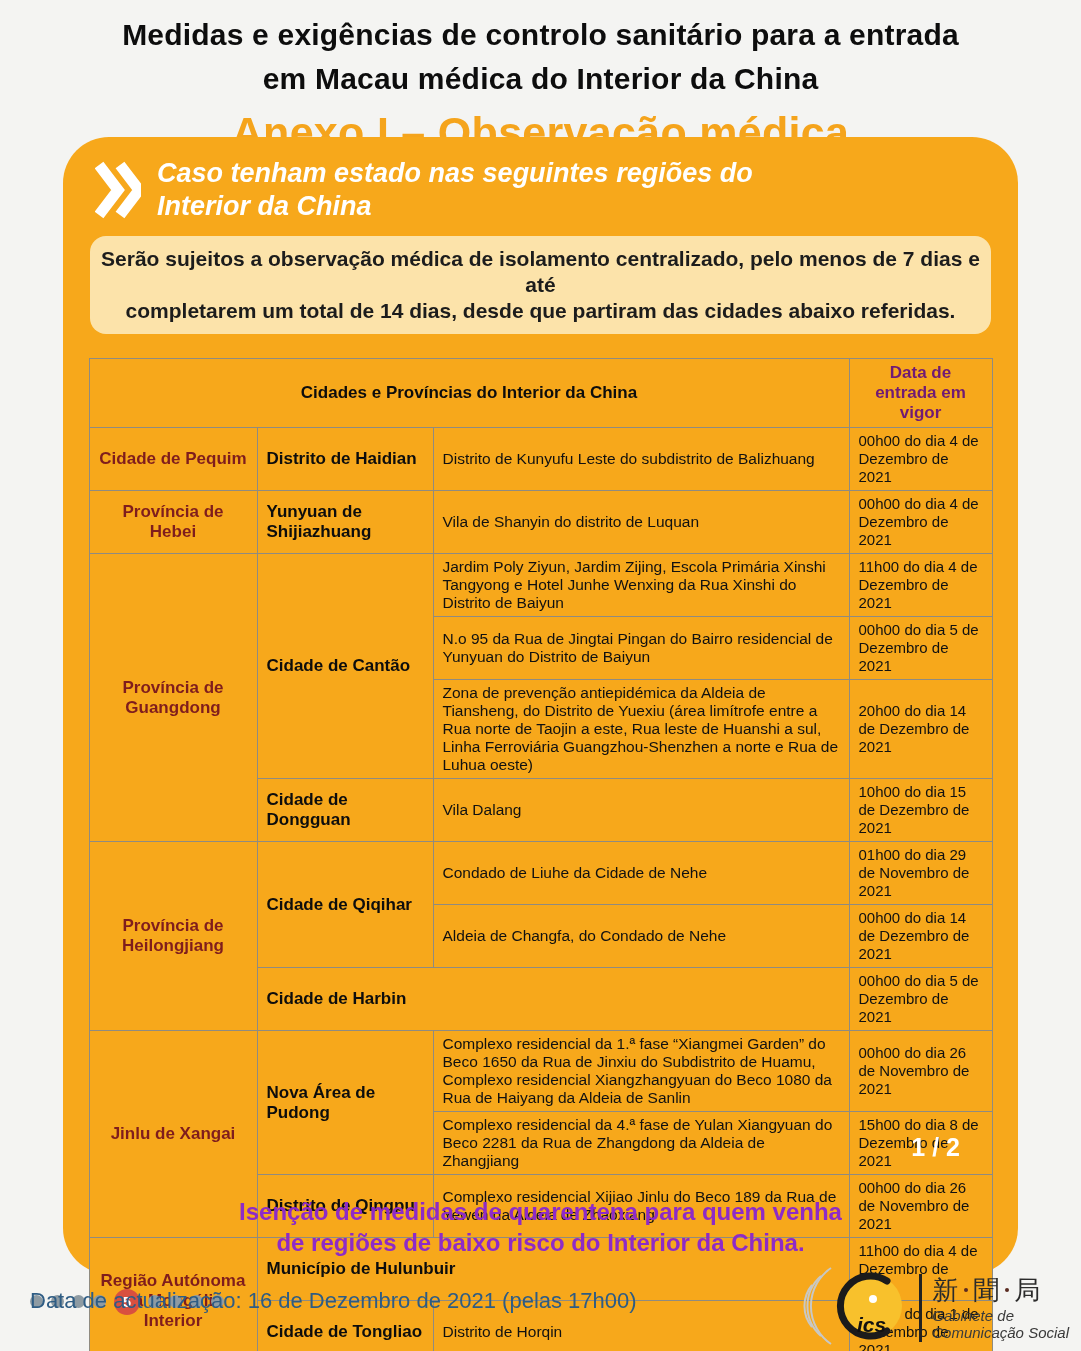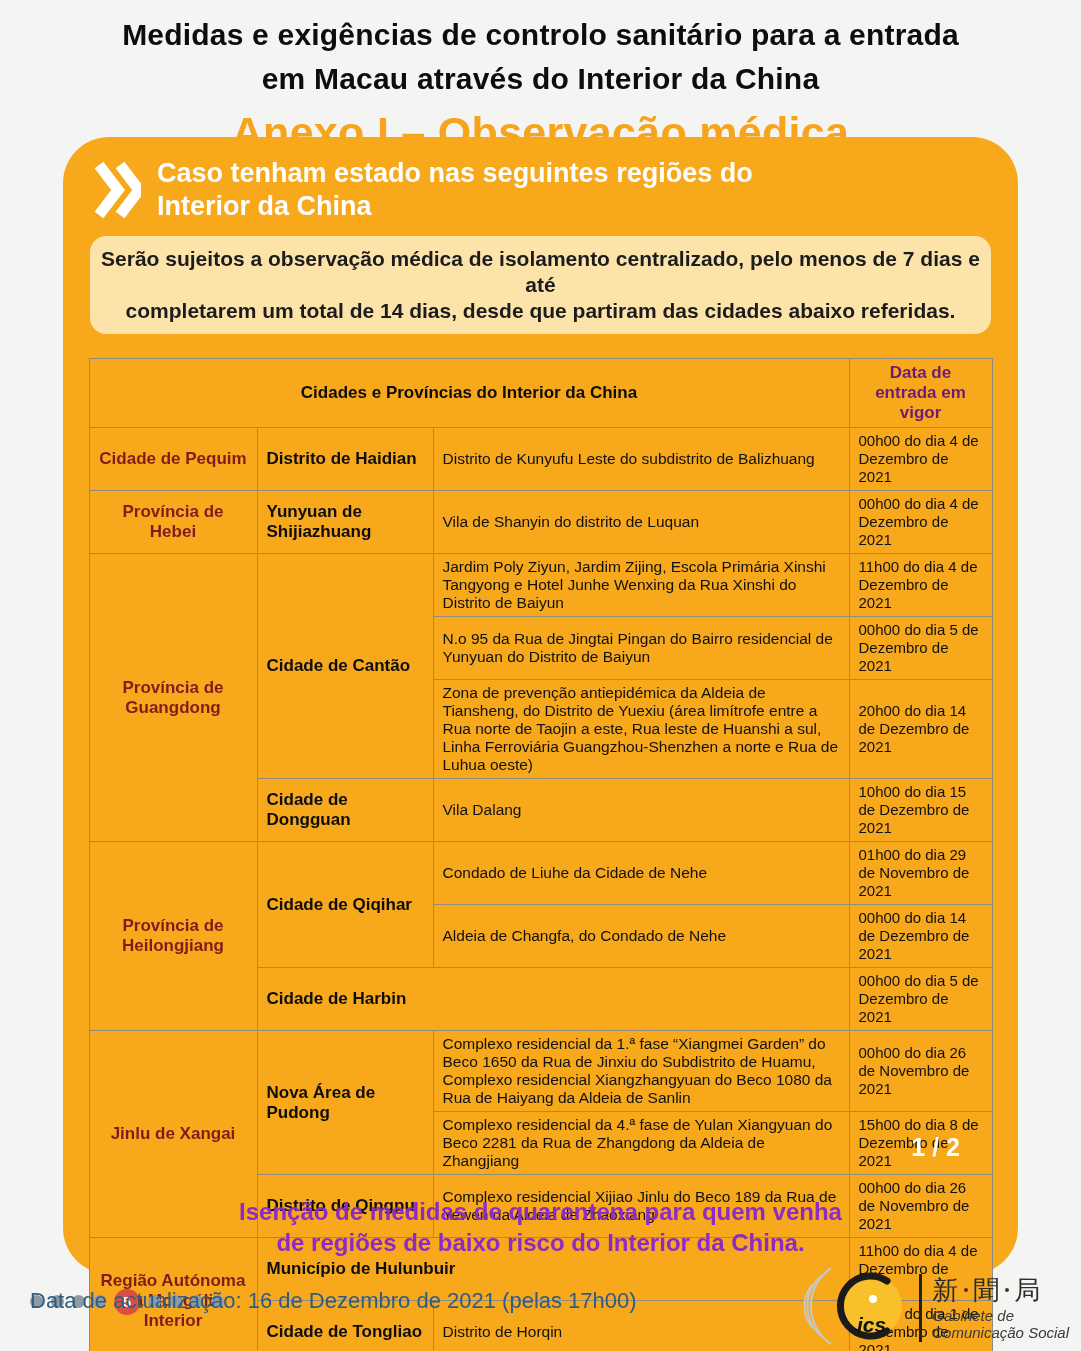--- a/index.html
+++ b/index.html
@@ -15,21 +15,21 @@
   .title-line{ font-size:30px; font-weight:bold; color:#0d0d0d; line-height:44px; letter-spacing:.2px;}
   .subtitle{ font-size:43px; font-weight:bold; color:#F5A41C; line-height:46px; margin-top:8px; letter-spacing:.3px;}
 
   
   .panel{
     position:absolute; left:63px; top:137px;
     width:955px; height:1137px;
     background:#F7A81B;
     border-radius:46px;
   }
-  .panel-heading{ display:flex; align-items:flex-start; margin:20px 30px 0 32px; }
+  .panel-heading{ display:flex; align-items:flex-start; margin:20px 30px 0 32px;font-style:italic; }
   .chevron-wrap{ flex:0 0 auto; margin-top:3px; }
   .heading-text{ color:#ffffff; font-weight:bold; font-size:27px; line-height:33px; margin-left:16px; }
 
   .intro-box{
     background:#FCE3AA; border-radius:16px;
     margin:12px 27px 0 27px; padding:10px 6px 10px 6px;
     text-align:center; font-weight:bold; font-size:21px; color:#1c1c1c; line-height:26px;
   }
 
   
@@ -84,21 +84,21 @@
   .logo-text{ display:flex; flex-direction:column; justify-content:center; }
   .logo-cn{ font-size:26px; color:#2b2b2b; display:flex; align-items:center; line-height:30px; letter-spacing:1px;}
   .cn-dot{ width:4px; height:4px; border-radius:50%; background:#5a2b22; margin:0 5px; }
   .logo-pt{ font-style:italic; font-size:15px; color:#3a3a3a; line-height:17px; margin-top:2px;}
 </style>
 </head>
 <body>
 
 <div class="top-header">
   <div class="title-line">Medidas e exigências de controlo sanitário para a entrada</div>
-  <div class="title-line">em Macau através do Interior da China</div>
+  <div class="title-line">em Macau médica do Interior da China</div>
   <div class="subtitle">Anexo I – Observação médica</div>
 </div>
 
 <section class="panel">
   <div class="panel-heading">
     <span class="chevron-wrap">
       <svg width="46" height="60" viewBox="0 0 46 60">
         <path d="M4 5 L23 30 L4 55" fill="none" stroke="#ffffff" stroke-width="11"></path>
         <path d="M25 5 L44 30 L25 55" fill="none" stroke="#ffffff" stroke-width="11"></path>
       </svg>

